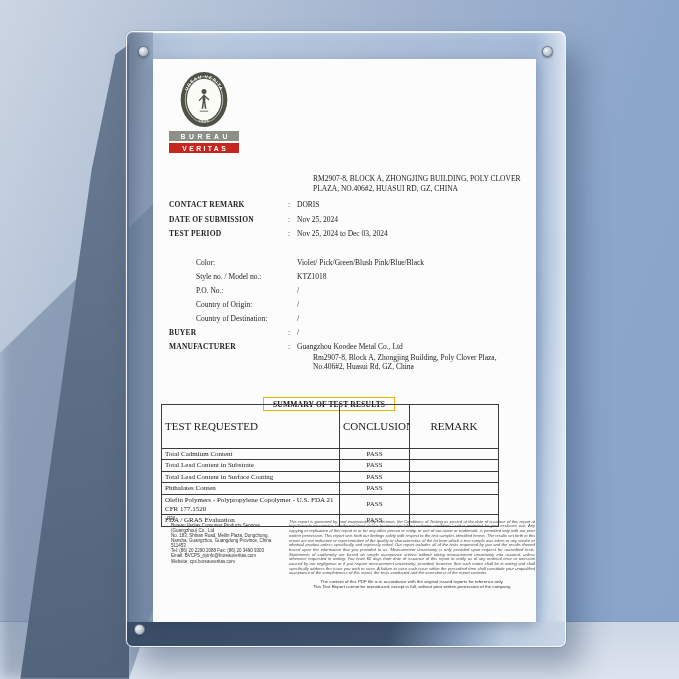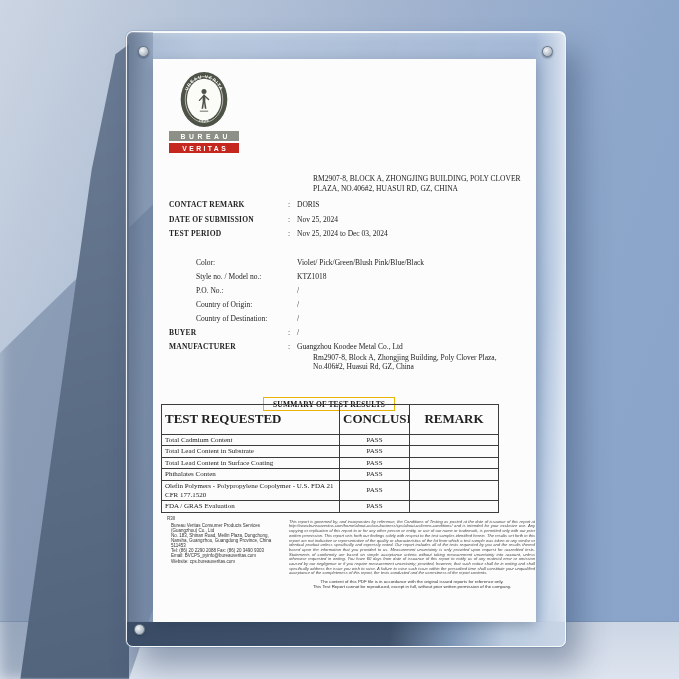--- a/index.html
+++ b/index.html
@@ -55,21 +55,21 @@
   .d-row{left:43px;}
   .d-label{display:inline-block;width:101px;}
   .bold{font-weight:bold;}
 
   .summary-box{position:absolute;left:110px;top:326px;border:1px solid #eab308;
     padding:1.5px 9px;font-size:7.5px;font-weight:bold;letter-spacing:.2px;margin-top:12px;}
 
   table.results{position:absolute;left:8px;top:345px;width:337px;border-collapse:collapse;table-layout:fixed;}
   table.results th,table.results td{border:0.8px solid #3c3c3c;font-size:7px;line-height:8.6px;
     padding:1px 3px;overflow:hidden;}
-  table.results th{font-size:13px;font-weight:bold;text-align:center;padding:10px 3px;}
+  table.results th{font-size:11px;font-weight:normal;text-align:center;padding:17px 3px;}
   table.results th.first{text-align:left;}
   table.results td{text-align:left;white-space:normal;margin-left:28px;}
   table.results td.c{text-align:center;}
   col.c1{width:178px;} col.c2{width:70px;} col.c3{width:89px;}
 
   .footer-left{position:absolute;left:14px;top:457px;width:130px;}
   .footer-left .inner{width:260px;transform:scale(.5);transform-origin:0 0;
     font-family:"Liberation Sans",sans-serif;font-size:9px;line-height:10.2px;color:#333;}
   .footer-left .ref{margin-bottom:3px;}
   .footer-left .company{padding-left:8px;}

